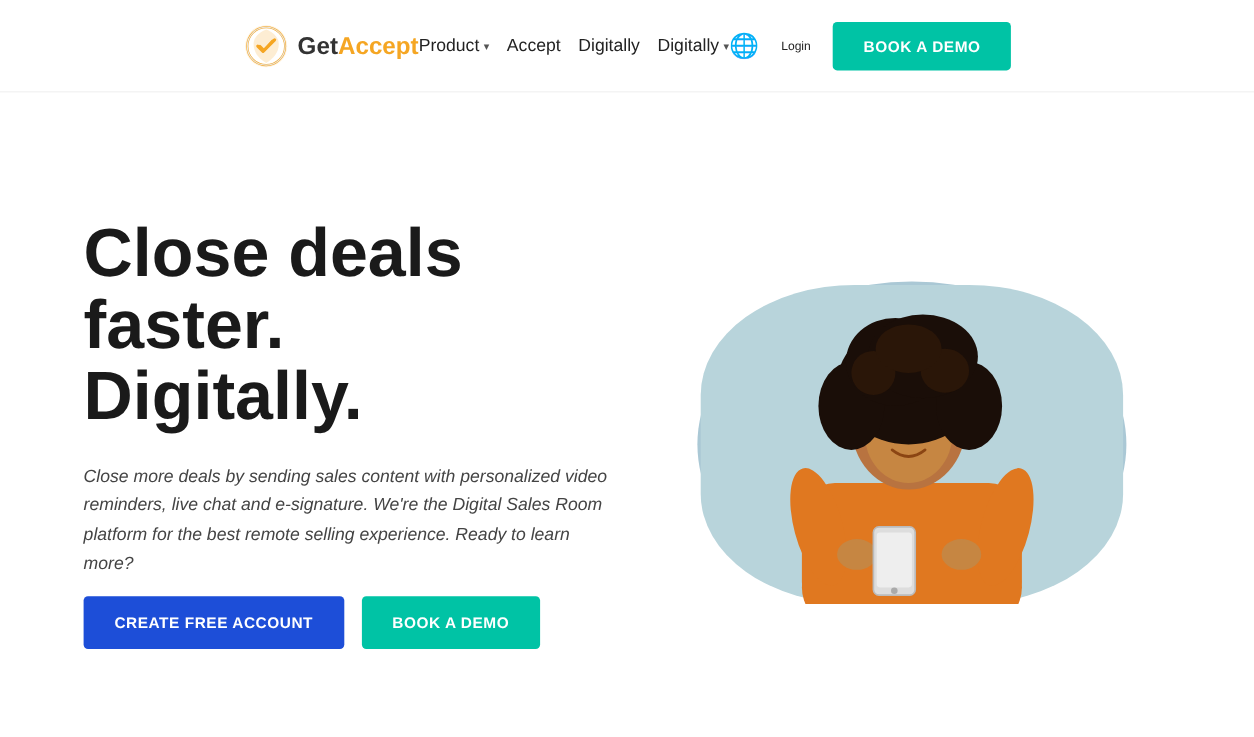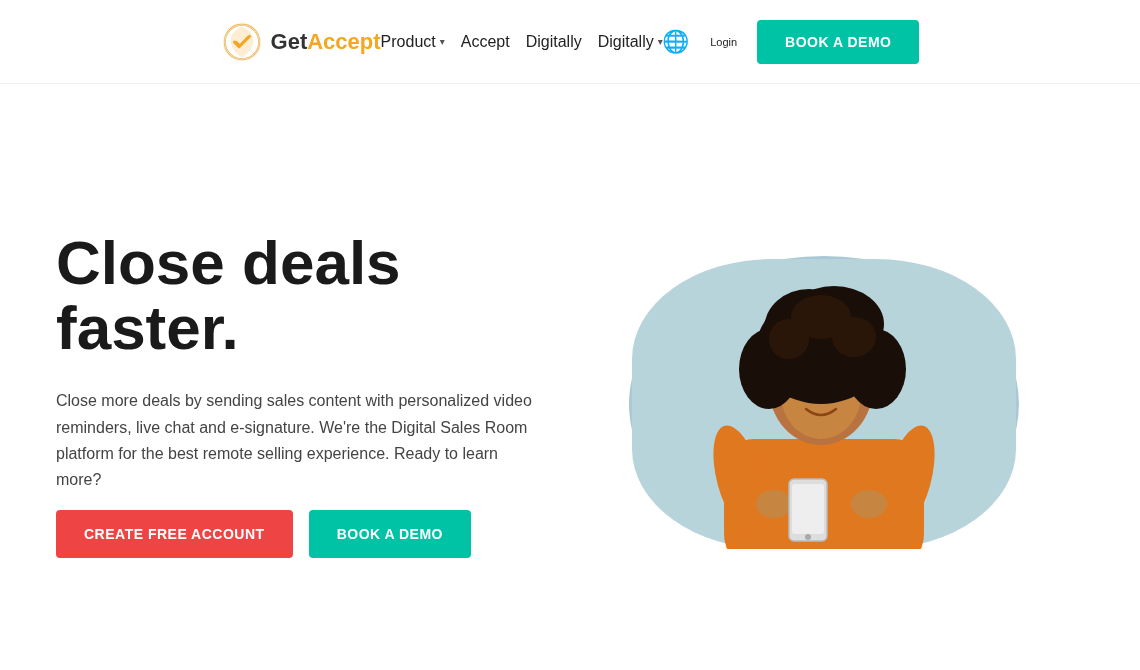--- a/index.html
+++ b/index.html
@@ -76,48 +76,49 @@
       letter-spacing: 0.5px;
       cursor: pointer;
       border-radius: 4px;
       text-transform: uppercase;
     }
 
     
     .hero {
       display: flex;
       align-items: center;
-      padding: 50px 60px 0 56px;
+      padding: 50px 60px 0 76px;
       height: 570px;
       position: relative;
     }
     .hero-left {
       flex: 1;
       max-width: 520px;
     }
     .hero-title {
       font-size: 62px;
       font-weight: 900;
       color: #1a1a1a;
       line-height: 1.05;
       margin-bottom: 28px;
     }
     .hero-desc {
       font-size: 16px;
       color: #444;
       line-height: 1.65;
       margin-bottom: 16px;
       max-width: 480px;
+      font-style: italic;
     }
     .hero-buttons {
       display: flex;
       gap: 16px;
     }
     .btn-orange {
-      background: #ef4444;
+      background: #1d4ed8;
       color: #fff;
       border: none;
       padding: 16px 28px;
       font-size: 14px;
       font-weight: 700;
       letter-spacing: 0.5px;
       cursor: pointer;
       border-radius: 4px;
       text-transform: uppercase;
     }
@@ -184,20 +185,21 @@
     <span class="login-link">Login</span>
     <button class="book-demo-btn">BOOK A DEMO</button>
   </div>
 </header>
 
 <section class="hero">
   <div class="hero-left">
     <h1 class="hero-title">
       <span>Close deals</span><br>
       <span>faster.</span><br>
+      <span>Digitally.</span>
     </h1>
     <p class="hero-desc">Close more deals by sending sales content with personalized video reminders, live chat and e-signature. We're the Digital Sales Room platform for the best remote selling experience. Ready to learn more?</p>
     <div class="hero-buttons">
       <button class="btn-orange">CREATE FREE ACCOUNT</button>
       <button class="btn-teal">BOOK A DEMO</button>
     </div>
   </div>
 
   <div class="hero-right">
 

